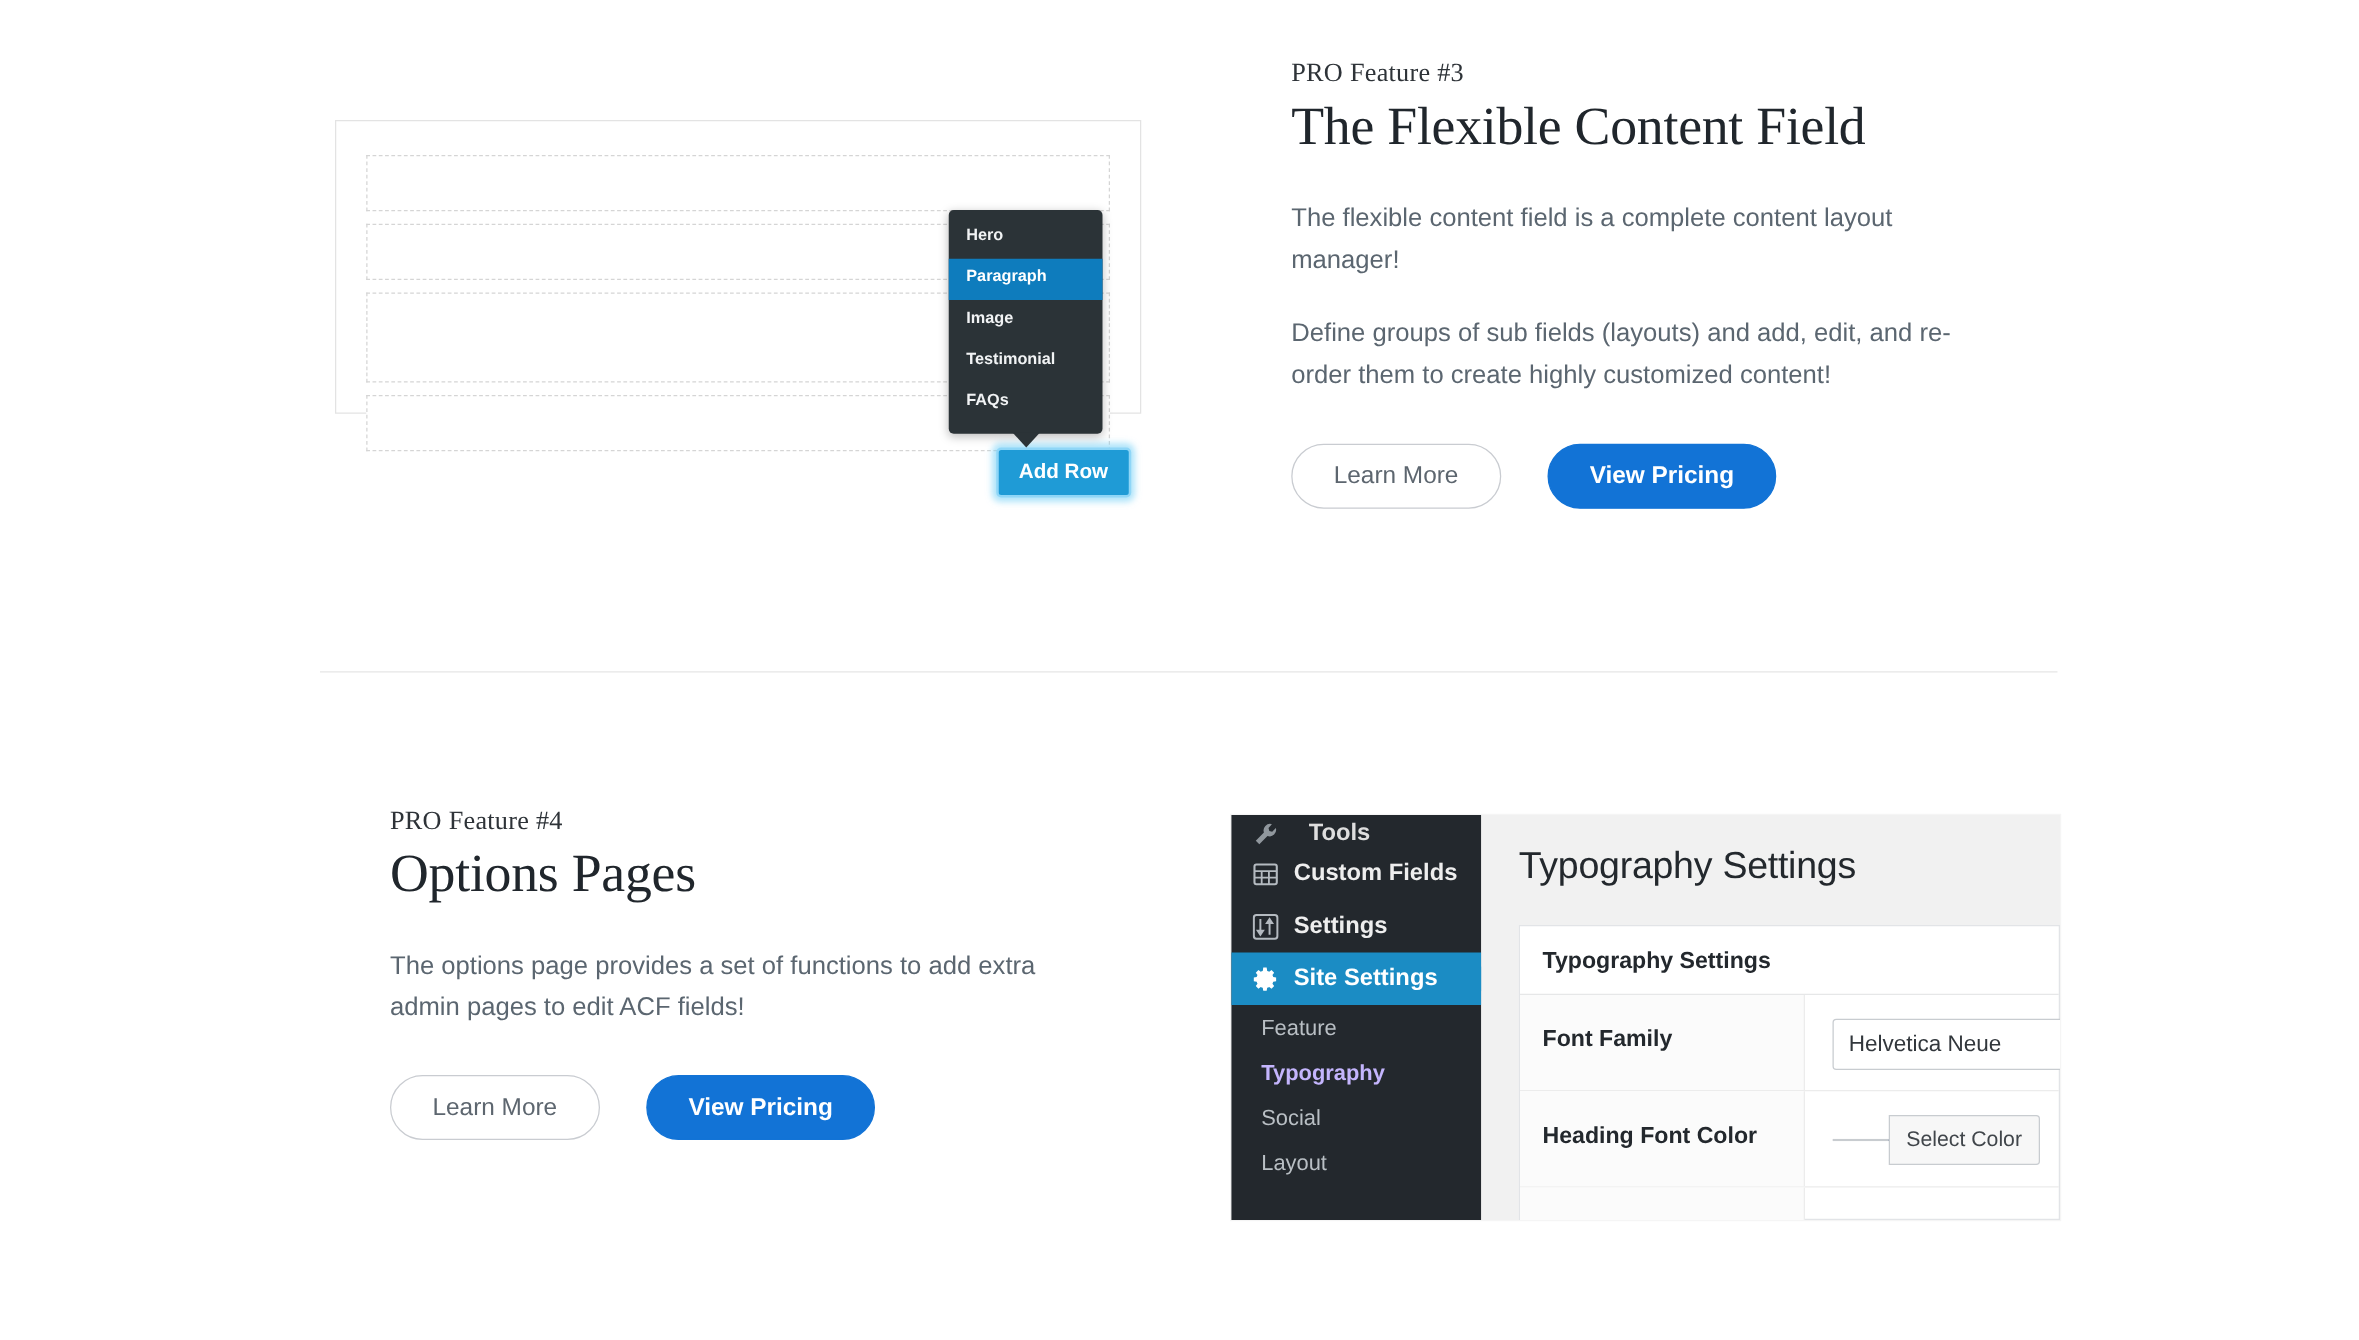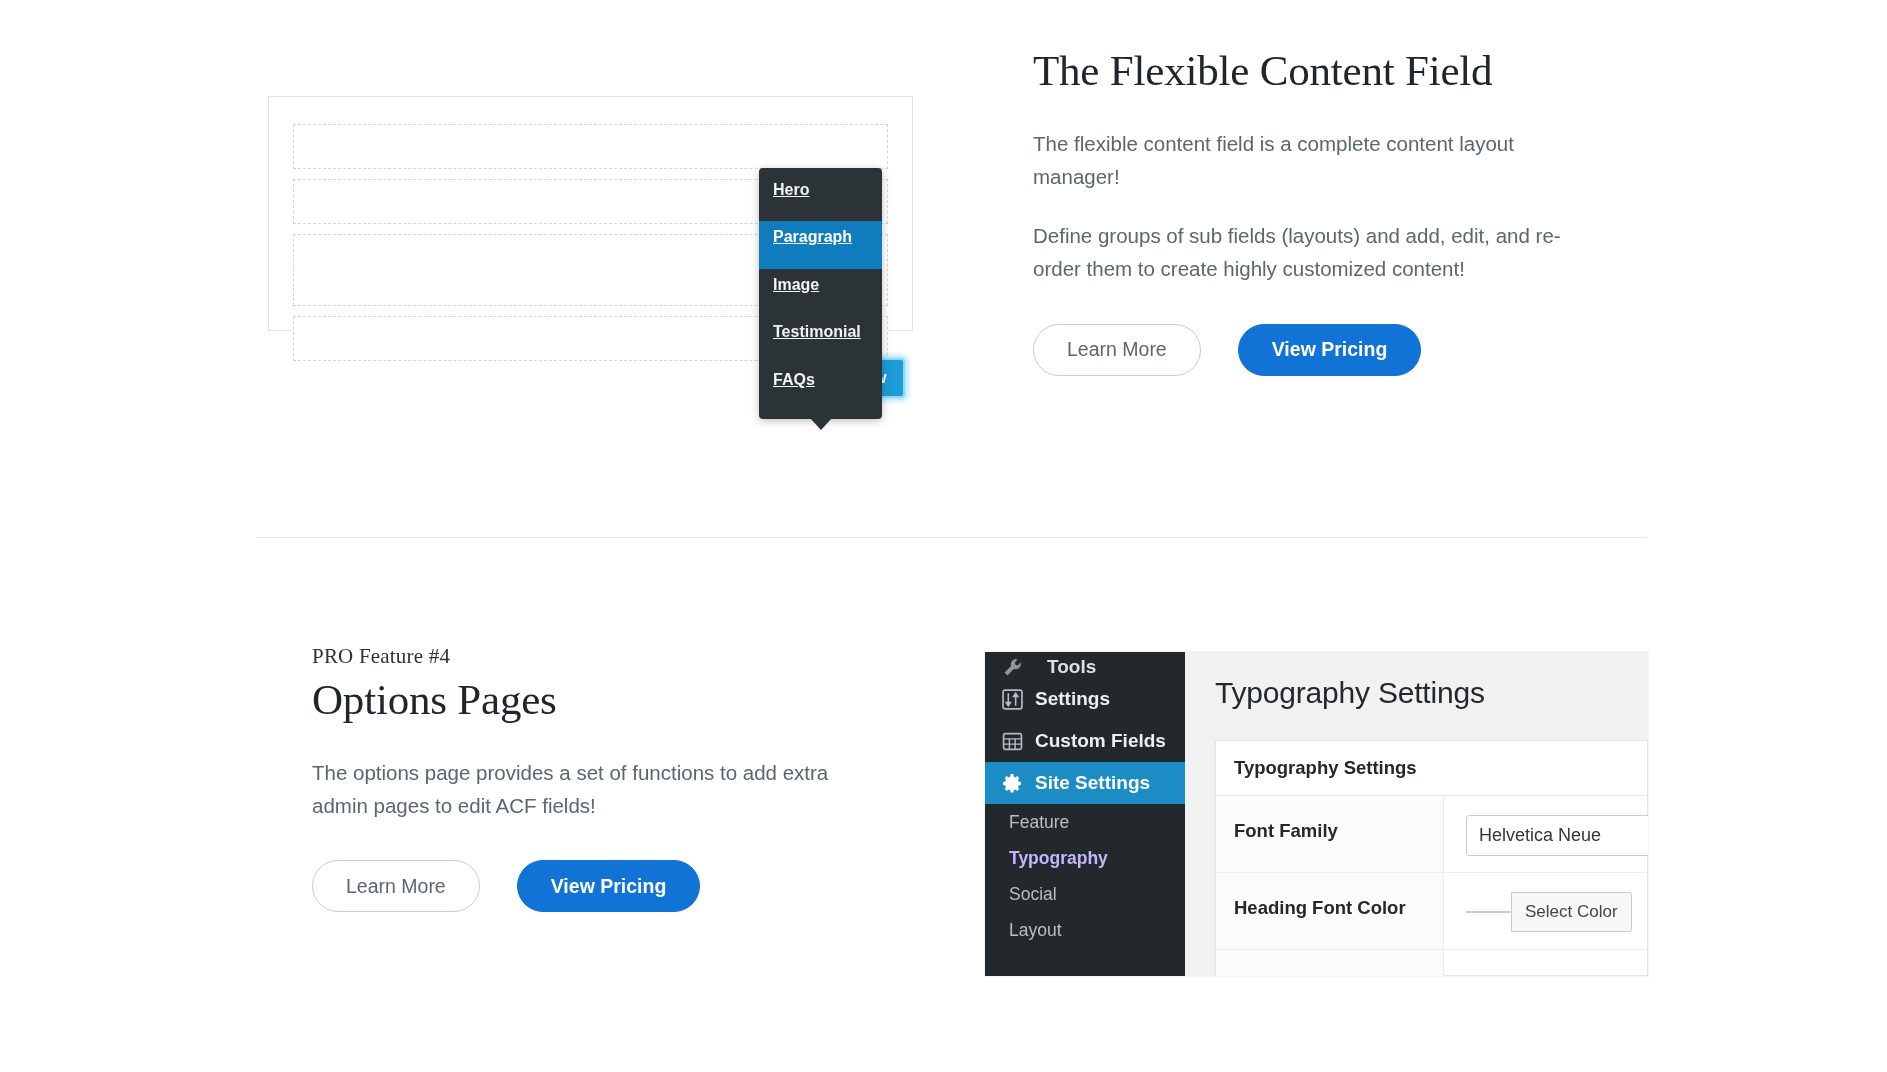--- a/index.html
+++ b/index.html
@@ -66,22 +66,22 @@
   .mock-row.r2 { top: 82px; height: 45px; }
   .mock-row.r3 { top: 137px; height: 72px; }
   .mock-row.r4 { top: 219px; height: 45px; }
 
   #layout-dropdown {
     position: absolute; left: 759px; top: 168px; width: 123px;
     background: #2b3337; border-radius: 4px; padding: 6px 0 8px 0;
     box-shadow: 0 2px 8px rgba(0,0,0,.25); z-index: 6;
   }
   .dd-item {
-    font-size: 16px; color: #f1f3f4; font-weight: 600;
-    padding: 7px 0 22px 14px; line-height: 1.15; cursor: pointer; text-decoration: underline;
+    font-size: 13px; color: #f1f3f4; font-weight: 600;
+    padding: 7px 0 11px 14px; line-height: 1.15; cursor: pointer;
   }
   .dd-item.is-selected { background: #0e7cbd; color: #ffffff; }
   .dd-arrow {
     position: absolute; left: 50%; bottom: -11px; transform: translateX(-50%);
     width: 0; height: 0; border-left: 11px solid transparent;
     border-right: 11px solid transparent; border-top: 12px solid #2b3337;
   }
   #add-row-button {
     position: absolute; left: 797px; top: 358px;
     background: #1f9bd6; color: #fff; font-weight: 700; font-size: 16.5px;
@@ -186,20 +186,21 @@
       <div class="dd-item is-selected">Paragraph</div>
       <div class="dd-item">Image</div>
       <div class="dd-item">Testimonial</div>
       <div class="dd-item">FAQs</div>
       <div class="dd-arrow"></div>
     </div>
 
     <div id="add-row-button">Add Row</div>
 
     <div id="section-1-text">
+      <div class="feature-eyebrow">PRO Feature #3</div>
       <h2 class="feature-title">The Flexible Content Field</h2>
       <p class="feature-para">The flexible content field is a complete content layout manager!</p>
       <p class="feature-para">Define groups of sub fields (layouts) and add, edit, and re-order them to create highly customized content!</p>
       <div class="feature-actions">
         <a class="btn btn-outline">Learn More</a>
         <a class="btn btn-primary">View Pricing</a>
       </div>
     </div>
   </div>
 
@@ -225,35 +226,35 @@
             <svg viewBox="0 0 20 20" width="21" height="21">
                 <path fill="#9aa1a7" d="M14.8 2.2a5 5 0 0 0-6.1 6.4L2.5 14.8l2.7 2.7 6.2-6.2a5 5 0 0 0 6.4-6.1l-2.8 2.8-2.2-.6-.6-2.2z"></path>
               </svg>
           </span>
           <span>Tools</span>
         </div>
 
         <div class="wp-nav-item">
           <span class="wp-ico">
             <svg viewBox="0 0 20 20" width="21" height="21">
+              <rect x="1.5" y="2.5" width="17" height="15" rx="1.5" fill="none" stroke="#b4bac0" stroke-width="1.6"></rect>
+              <path d="M1.5 7.5h17M7 7.5v10M12.5 7.5v10M1.5 12.5h17" stroke="#b4bac0" stroke-width="1.4"></path>
+            </svg>
+          </span>
+          <span>Custom Fields</span>
+        </div>
+
+        <div class="wp-nav-item">
+          <span class="wp-ico">
+            <svg viewBox="0 0 20 20" width="21" height="21">
               <rect x="1" y="1" width="18" height="18" rx="2" fill="none" stroke="#b4bac0" stroke-width="1.6"></rect>
               <path d="M6 4v12M6 16l-2-3h4zM13 16V4M13 4l-2 3h4z" stroke="#b4bac0" stroke-width="1.5" fill="#b4bac0"></path>
             </svg>
           </span>
           <span>Settings</span>
-        </div>
-
-        <div class="wp-nav-item">
-          <span class="wp-ico">
-            <svg viewBox="0 0 20 20" width="21" height="21">
-              <rect x="1.5" y="2.5" width="17" height="15" rx="1.5" fill="none" stroke="#b4bac0" stroke-width="1.6"></rect>
-              <path d="M1.5 7.5h17M7 7.5v10M12.5 7.5v10M1.5 12.5h17" stroke="#b4bac0" stroke-width="1.4"></path>
-            </svg>
-          </span>
-          <span>Custom Fields</span>
         </div>
 
         <div class="wp-nav-item active">
           <span class="wp-ico">
             <svg viewBox="0 0 20 20" width="21" height="21">
               <path fill="#ffffff" d="M10 6.6a3.4 3.4 0 1 0 0 6.8 3.4 3.4 0 0 0 0-6.8zm0 5.1a1.7 1.7 0 1 1 0-3.4 1.7 1.7 0 0 1 0 3.4z"></path>
               <path fill="#ffffff" d="M18 11.4v-2.8l-2.2-.4a6 6 0 0 0-.6-1.5l1.3-1.8-2-2-1.8 1.3a6 6 0 0 0-1.5-.6L10.8 1H8.2L7.8 3.6a6 6 0 0 0-1.5.6L4.5 2.9l-2 2 1.3 1.8a6 6 0 0 0-.6 1.5L1 8.6v2.8l2.2.4c.14.53.35 1.03.6 1.5l-1.3 1.8 2 2 1.8-1.3c.47.25.97.46 1.5.6l.4 2.2h2.6l.4-2.2a6 6 0 0 0 1.5-.6l1.8 1.3 2-2-1.3-1.8c.25-.47.46-.97.6-1.5l2.2-.4z"></path>
             </svg>
           </span>
           <span>Site Settings</span>

